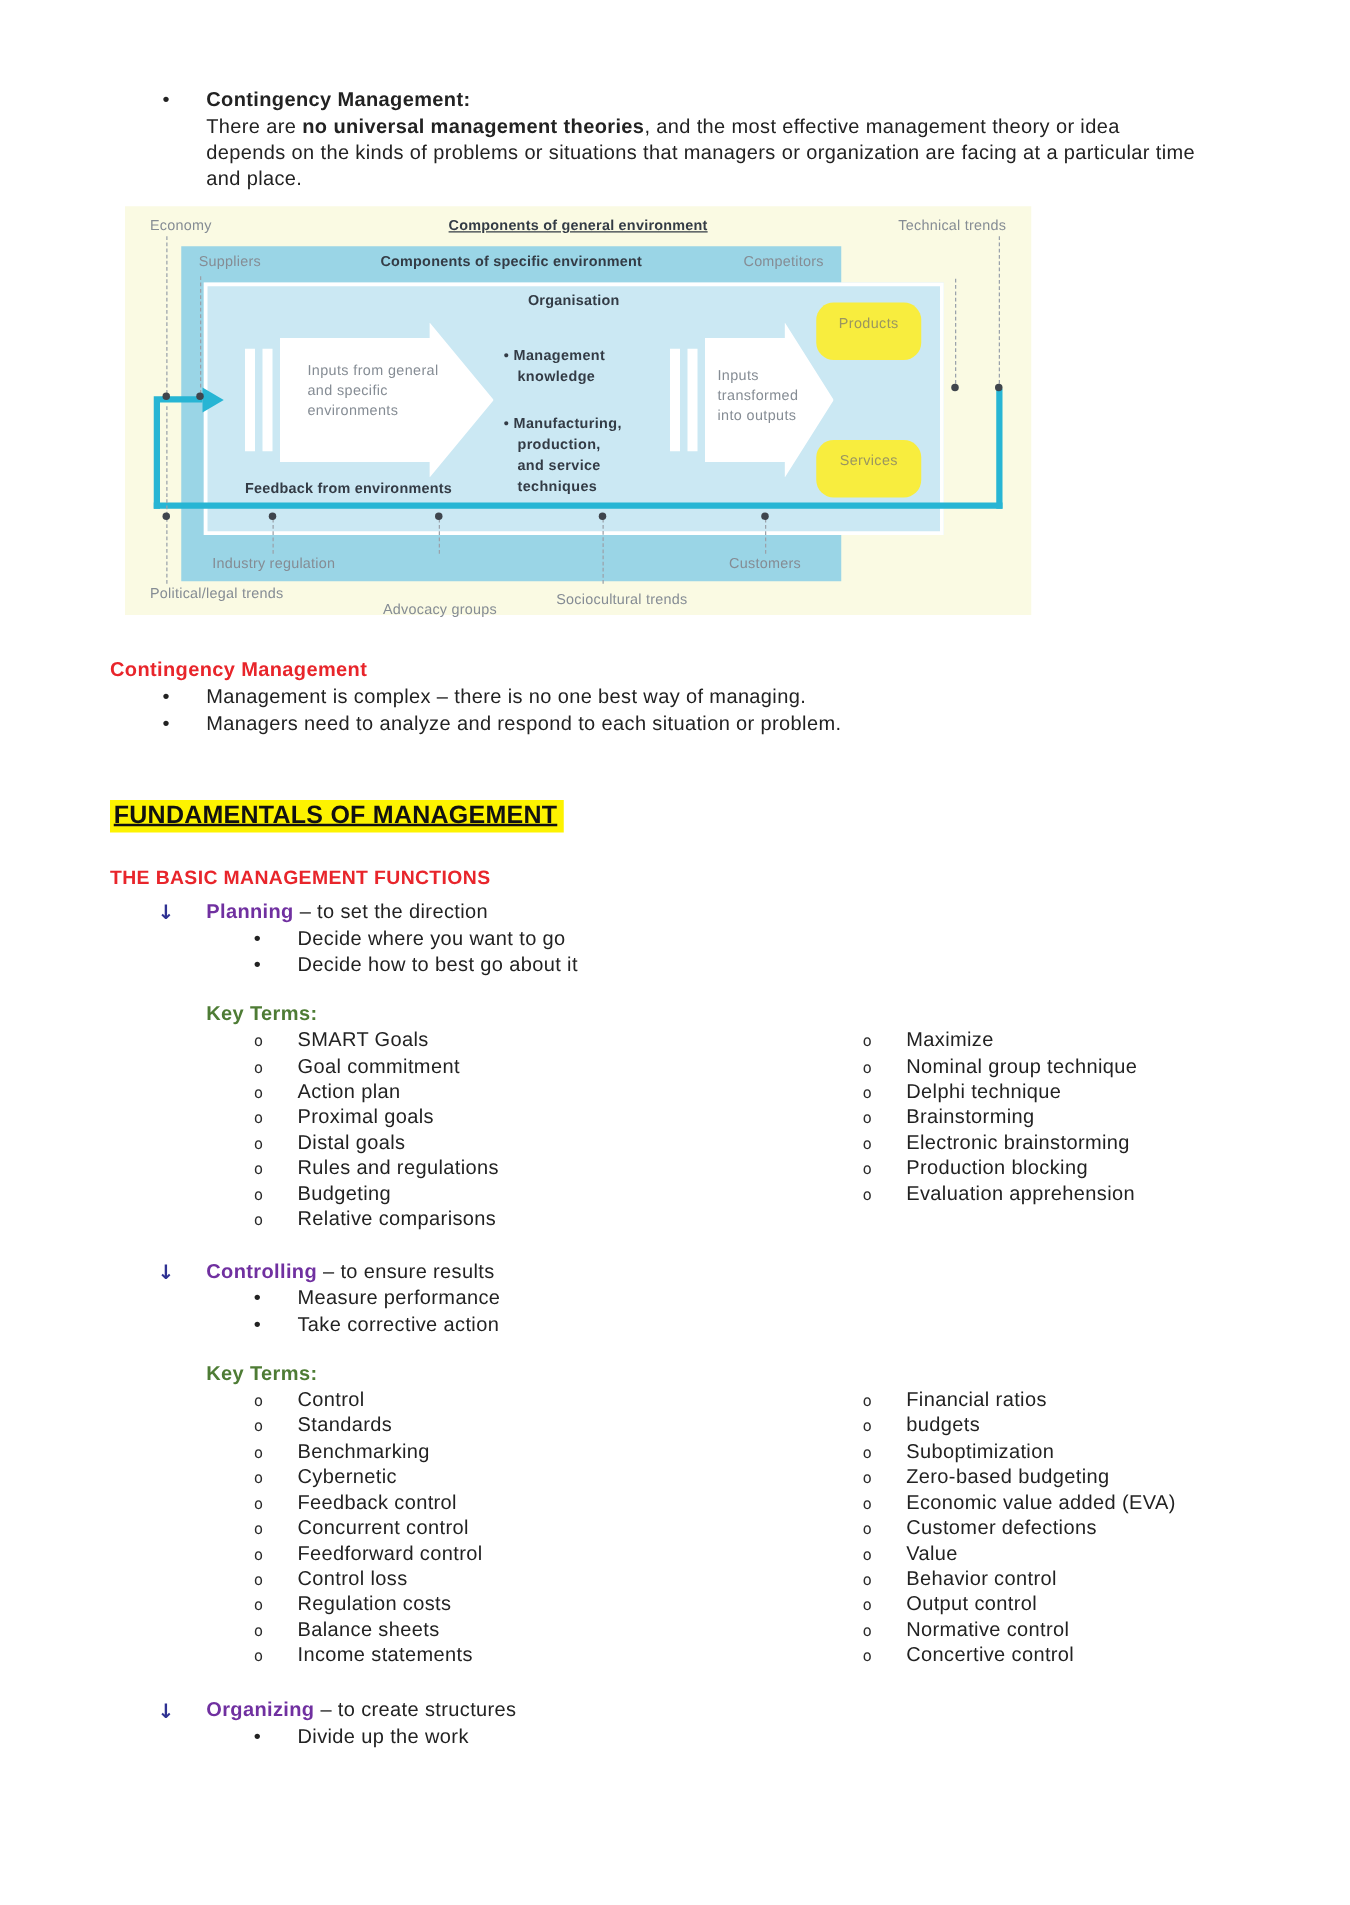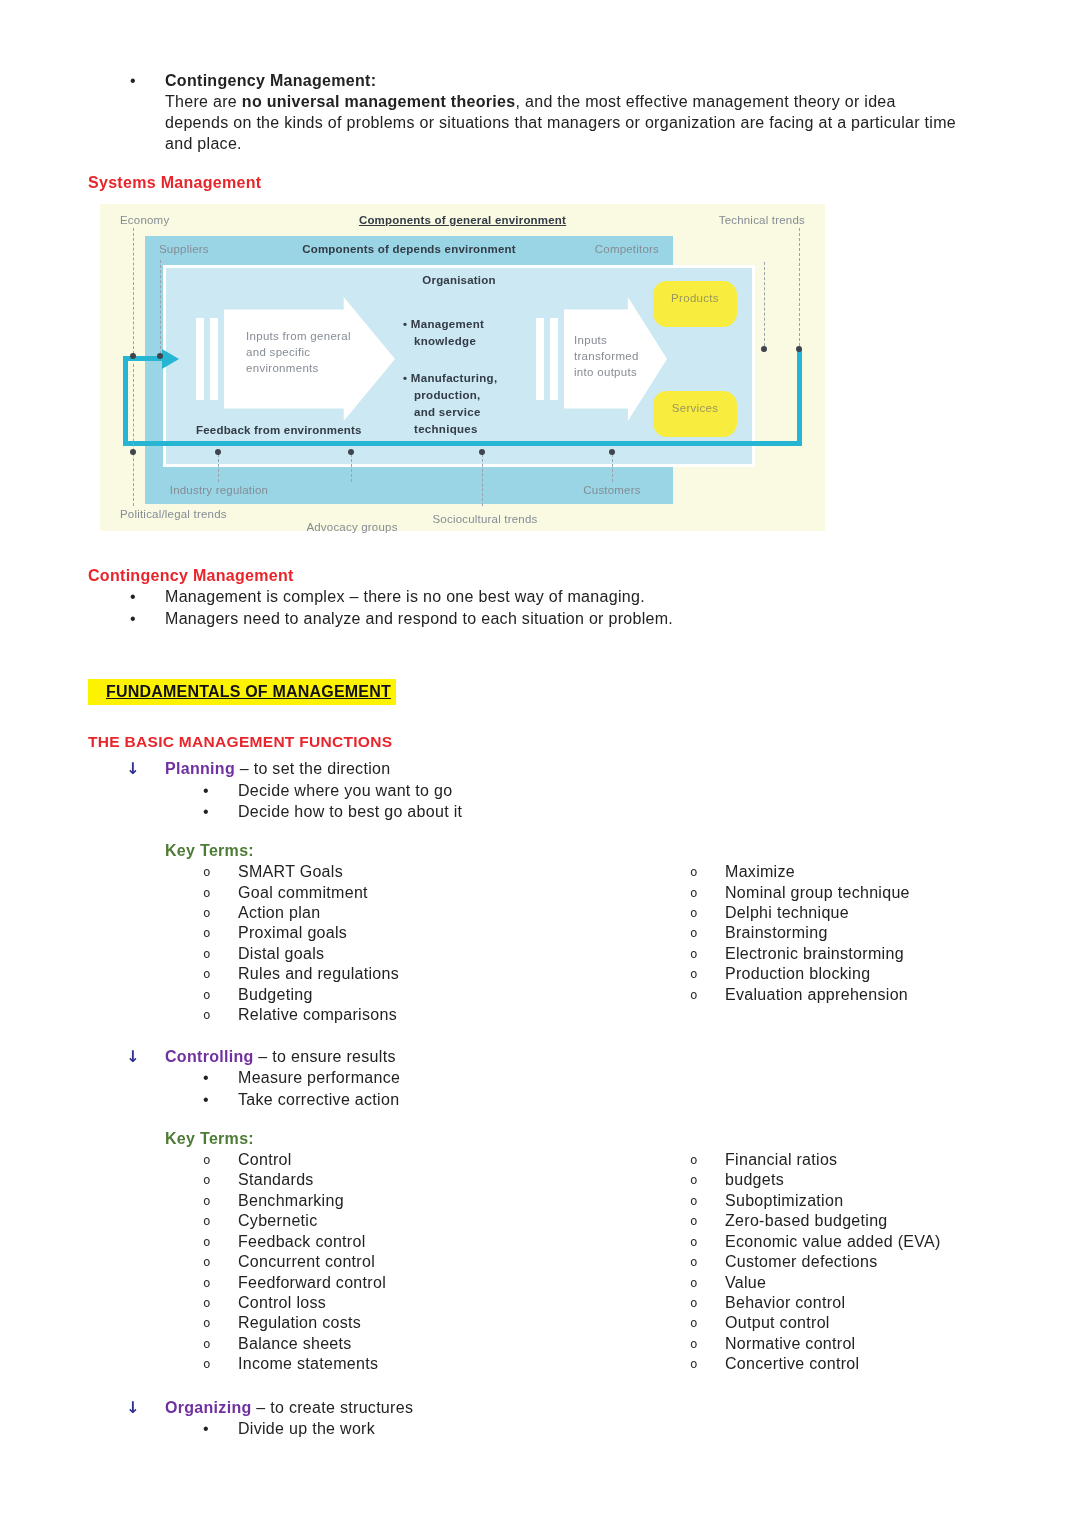--- a/index.html
+++ b/index.html
@@ -10,21 +10,21 @@
   
   .intro{margin:70px 0 0 130px;display:flex;width:830px;}
   .dotb{width:35px;flex:0 0 35px;color:#222;}
   .red-h{margin-left:88px;font-weight:bold;color:#E8252B;font-size:16px;}
   .sys-h{margin-top:18px;}
   .cont-h{margin-top:34px;}
   .blist{margin-left:130px;}
   .brow{display:flex;line-height:21.5px;}
   .fund{margin:50px 0 0 88px;}
   .fund span{display:inline-block;background:#FDF300;color:#111;font-weight:bold;
-             font-size:16px;text-decoration:underline;padding:2px 5px 3px 18px;letter-spacing:.2px;}
+             font-size:20px;text-decoration:underline;padding:2px 5px 3px 3px;letter-spacing:.2px;}
   .basic-h{margin-top:26px;font-size:15.5px;}
   .fn-row{margin:6px 0 0 126px;display:flex;line-height:21.5px;}
   .arrb{width:39px;flex:0 0 39px;color:#2E3192;font-weight:bold;font-family:"DejaVu Sans",sans-serif;}
   .fn-name{color:#7030A0;font-weight:bold;}
   .sub{margin-left:203px;}
   .sub .brow{line-height:21.3px;}
   .kt{margin:18px 0 0 165px;color:#4E7C35;font-weight:bold;}
   .terms{display:flex;margin-left:203px;margin-top:1px;}
   .col1{width:487px;flex:0 0 487px;}
   .t-row{display:flex;line-height:20.45px;}
@@ -66,30 +66,29 @@
 <div class="page">
 
   <div class="intro">
     <span class="dotb">•</span>
     <div>
       <div class="bold">Contingency Management:</div>
       <div><span>There are </span><span class="bold">no universal management theories</span><span>, and the most effective management theory or idea depends on the kinds of problems or situations that managers or organization are facing at a particular time and place.</span></div>
     </div>
   </div>
 
-  <div class="red-h sys-h">Systems Management</div>
 
   <div class="diagram">
     <span class="dlbl" style="left:20px;top:9px;">Economy</span>
     <span class="dbold cgen">Components of general environment</span>
     <span class="dlbl" style="right:20px;top:9px;">Technical trends</span>
 
     <div class="bluebox">
       <span class="dlbl" style="left:14px;top:6px;">Suppliers</span>
-      <span class="dbold cspec">Components of depends environment</span>
+      <span class="dbold cspec">Components of specific environment</span>
       <span class="dlbl" style="right:14px;top:6px;">Competitors</span>
       <div class="orgbox">
         <span class="dbold corg">Organisation</span>
       </div>
     </div>
 
     <div class="bar" style="left:96px;top:114px;"></div>
     <div class="bar" style="left:110px;top:114px;"></div>
     <div class="arrow a1"></div>
     <div class="atext" style="left:146px;top:124px;">
@@ -144,21 +143,21 @@
     <div class="dot" style="left:30px;top:245px;"></div>
     <div class="dot" style="left:115px;top:245px;"></div>
     <div class="dot" style="left:248px;top:245px;"></div>
     <div class="dot" style="left:379px;top:245px;"></div>
     <div class="dot" style="left:509px;top:245px;"></div>
 
     <span class="dlbl" style="left:58px;top:279px;width:122px;text-align:center;">Industry regulation</span>
     <span class="dlbl" style="left:192px;top:279px;width:120px;text-align:center;margin-top:37px;">Advocacy groups</span>
     <span class="dlbl" style="left:452px;top:279px;width:120px;text-align:center;">Customers</span>
     <span class="dlbl" style="left:20px;top:303px;">Political/legal trends</span>
-    <span class="dlbl" style="left:320px;top:308px;width:130px;text-align:center;">Sociocultural trends</span>
+    <span class="dlbl" style="left:320px;top:308px;width:130px;text-align:right;">Sociocultural trends</span>
   </div>
 
   <div class="red-h cont-h">Contingency Management</div>
   <div class="blist">
 
       <div class="brow">
         <span class="dotb">•</span>
         <span>Management is complex – there is no one best way of managing.</span>
       </div>
 

